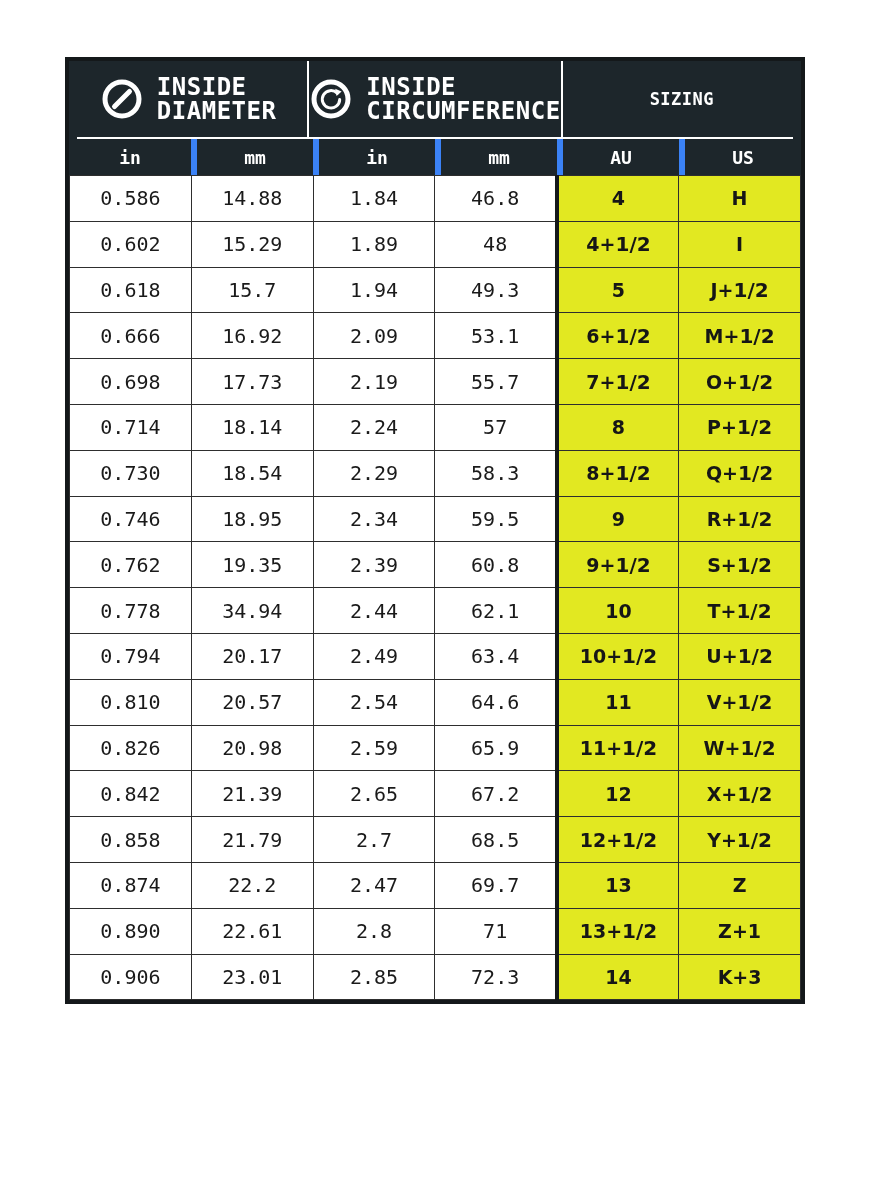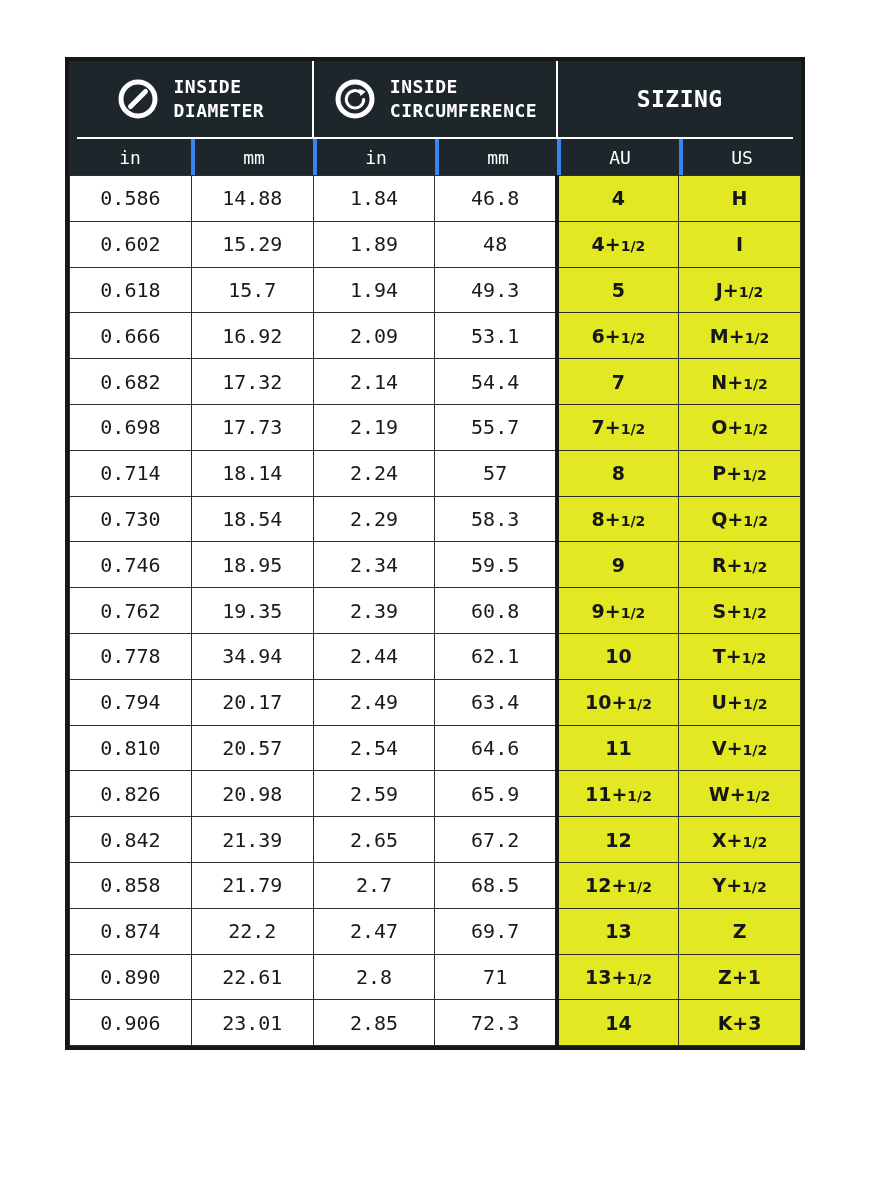--- a/index.html
+++ b/index.html
@@ -39,41 +39,41 @@
     justify-content: center;
     gap: 13px;
   }
   .header-group + .header-group { border-left: 2px solid #fff; }
   .hicon { display: flex; align-items: center; }
   .header-text {
     display: flex;
     flex-direction: column;
     color: var(--header-text);
     font-weight: 700;
-    font-size: 18px;
+    font-size: 24px;
     line-height: 24px;
     letter-spacing: 0.5px;
     text-align: left;
   }
-  .header-text.single { font-size: 23px; }
+  .header-text.single { font-size: 17px; }
   .rule { border-top: 2px solid #fff; margin: 0 8px; }
   .subheader {
     display: grid;
     grid-template-columns: repeat(6, 1fr);
     height: 36px;
   }
   .subheader .ucell {
     display: flex;
     align-items: center;
     justify-content: center;
     color: var(--header-text);
-    font-weight: 400;
+    font-weight: 700;
     font-size: 18px;
   }
-  .subheader .ucell + .ucell { border-left: 4px solid #3b82f6; }
+  .subheader .ucell + .ucell { border-left: 6px solid #3b82f6; }
   
   table.body {
     width: 100%;
     border-collapse: collapse;
     table-layout: fixed;
   }
   table.body td {
     height: 45.8px;
     text-align: center;
     vertical-align: middle;
@@ -87,21 +87,21 @@
     font-weight: 500;
   }
   td.size-cell {
     background: var(--highlight-yellow);
     color: #161616;
     font-family: "DejaVu Sans", "Liberation Sans", sans-serif;
     font-weight: 700;
     font-size: 19px;
   }
   table.body td:nth-child(5) { border-left: 4px solid var(--outer-border); }
-  .frac { font-size: 14px; font-weight: 700; }
+  .frac { font-size: 20px; font-weight: 700; }
 </style>
 </head>
 <body>
 
 <div class="chart">
 
   <div class="dark-head">
     <div class="header-groups">
 
       <div class="header-group">
@@ -179,28 +179,20 @@
         </tr>
         <tr>
           <td class="num-cell">0.666</td>
           <td class="num-cell">16.92</td>
           <td class="num-cell">2.09</td>
           <td class="num-cell">53.1</td>
           <td class="size-cell"><span>6+</span><span class="frac">1/2</span></td>
           <td class="size-cell"><span>M+</span><span class="frac">1/2</span></td>
         </tr>
         <tr>
-          <td class="num-cell">0.682</td>
-          <td class="num-cell">17.32</td>
-          <td class="num-cell">2.14</td>
-          <td class="num-cell">54.4</td>
-          <td class="size-cell">7</td>
-          <td class="size-cell"><span>N+</span><span class="frac">1/2</span></td>
-        </tr>
-        <tr>
           <td class="num-cell">0.698</td>
           <td class="num-cell">17.73</td>
           <td class="num-cell">2.19</td>
           <td class="num-cell">55.7</td>
           <td class="size-cell"><span>7+</span><span class="frac">1/2</span></td>
           <td class="size-cell"><span>O+</span><span class="frac">1/2</span></td>
         </tr>
         <tr>
           <td class="num-cell">0.714</td>
           <td class="num-cell">18.14</td>

